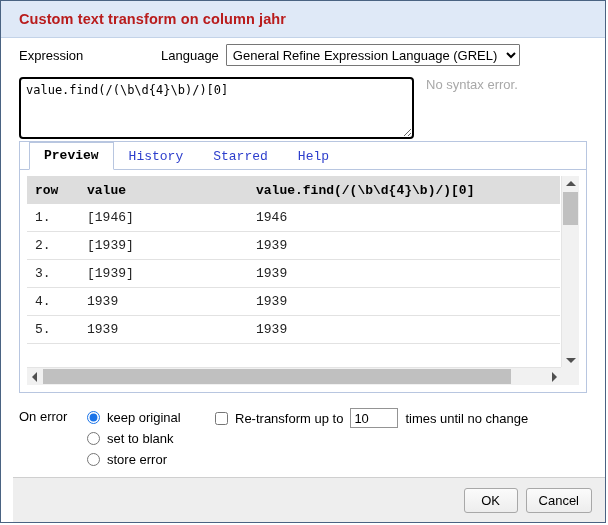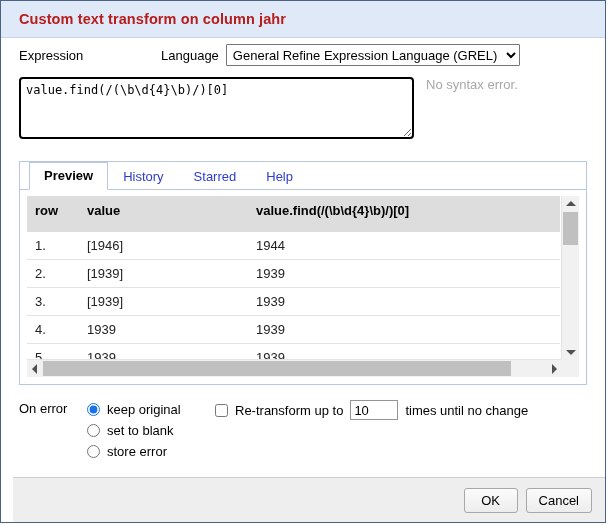--- a/index.html
+++ b/index.html
@@ -90,26 +90,27 @@
     outline: none;
     overflow: hidden;
   }
   .syntax-msg {
     margin-left: 12px;
     color: #a8a8a8;
     font-size: 13px;
   }
   
   .tabpanel {
-    margin-top: 22px;
+    margin-top: 2px;
     border: 1px solid #b8c6e0;
     background: #ffffff;
-    height: 224px;
+    height: 252px;
     box-sizing: border-box;
     position: relative;
+    font-family: Liberation Mono, monospace;
   }
   .tabs {
     display: flex;
     align-items: flex-end;
     height: 28px;
     padding-left: 9px;
     border-bottom: 1px solid #b8c6e0;
     background: #ffffff;
     box-sizing: border-box;
   }
@@ -154,21 +155,21 @@
   table.preview {
     width: 100%;
     border-collapse: collapse;
     table-layout: fixed;
   }
   table.preview th {
     background: #dddddd;
     font-size: 13px;
     font-weight: bold;
     text-align: left;
-    padding: 6px 6px 14px 8px;
+    padding: 6px 6px 6px 8px;
     color: #000;
     border: none;
     height: 16px;
   }
   table.preview td {
     font-size: 13px;
     padding: 6px 6px 6px 8px;
     color: #222;
     border-bottom: 1px solid #e2e2e2;
     height: 15px;
@@ -377,21 +378,21 @@
               <tr>
                 <th class="col-row">row</th>
                 <th class="col-value">value</th>
                 <th class="col-result">value.find(/(\b\d{4}\b)/)[0]</th>
               </tr>
             </thead>
             <tbody>
               <tr>
                 <td class="col-row">1.</td>
                 <td class="col-value">[1946]</td>
-                <td class="col-result">1944</td>
+                <td class="col-result">1946</td>
               </tr>
               <tr>
                 <td class="col-row">2.</td>
                 <td class="col-value">[1939]</td>
                 <td class="col-result">1939</td>
               </tr>
               <tr>
                 <td class="col-row">3.</td>
                 <td class="col-value">[1939]</td>
                 <td class="col-result">1939</td>

